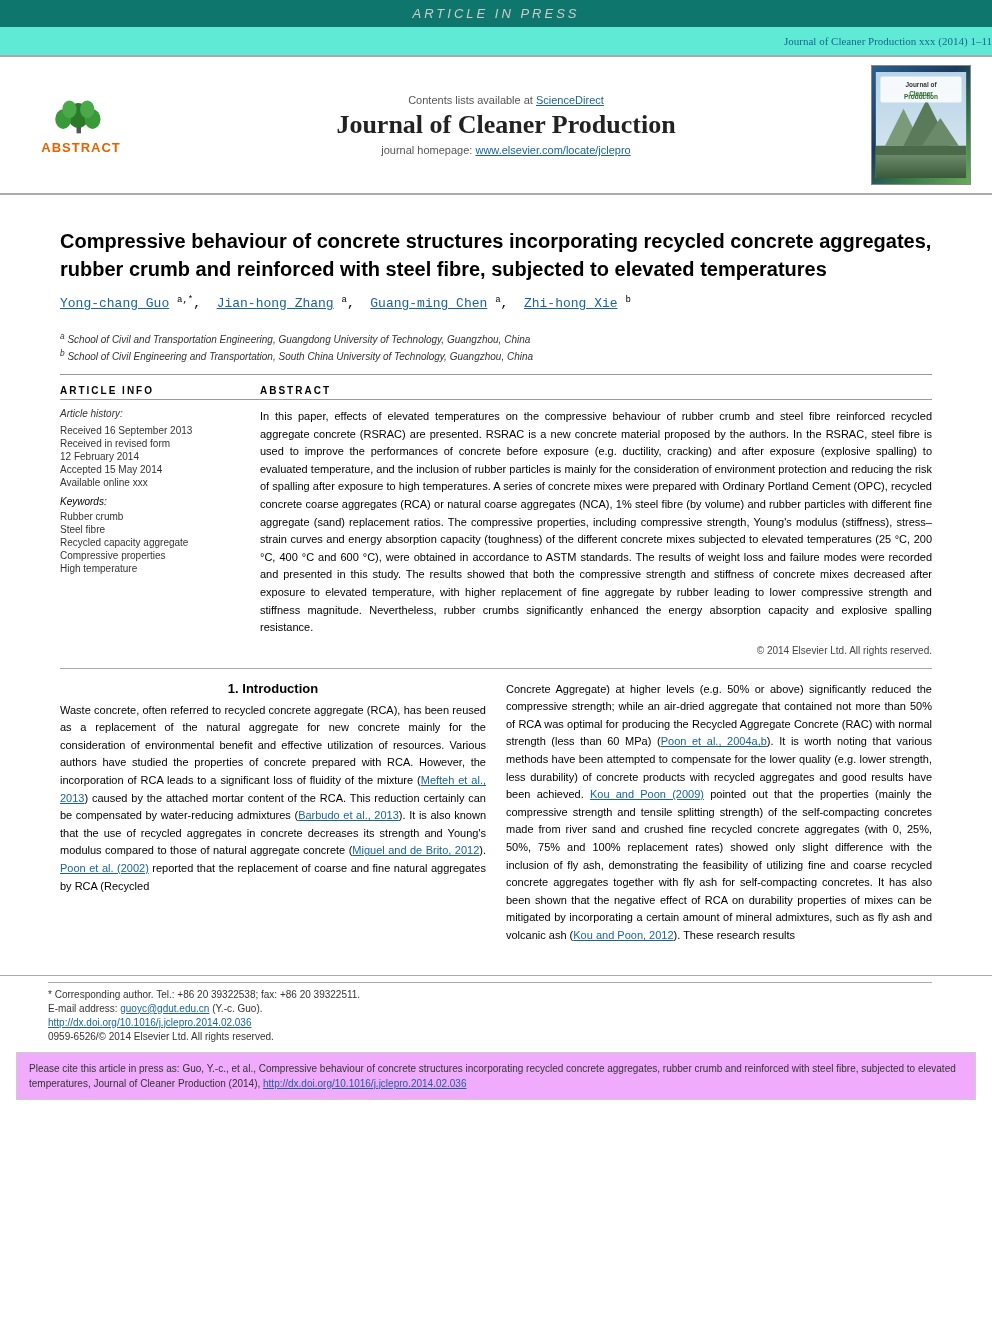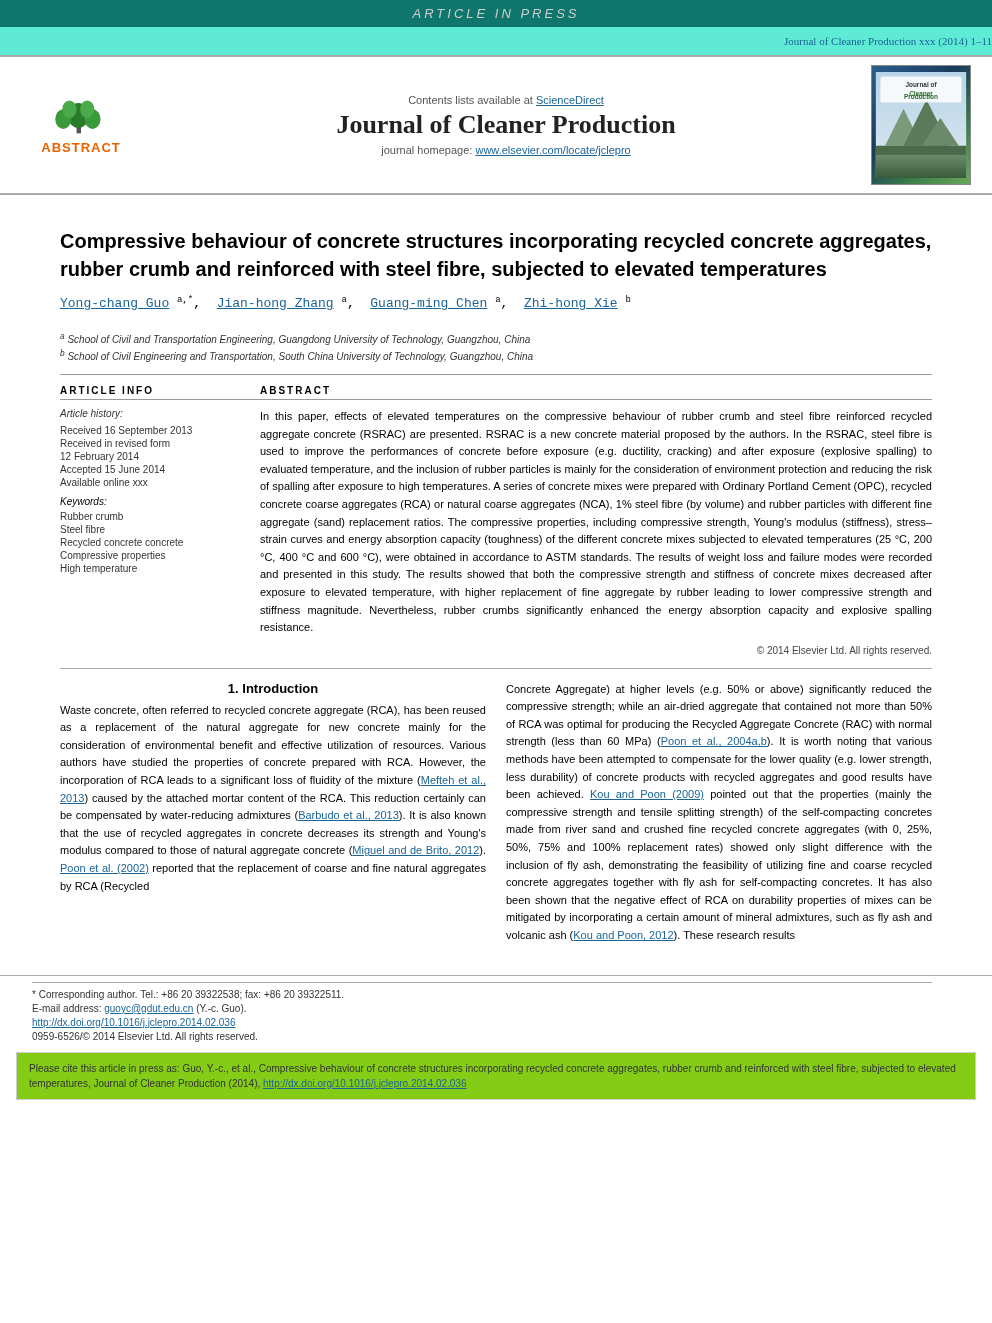--- a/index.html
+++ b/index.html
@@ -273,38 +273,38 @@
 
     .intro-text a {
       color: #1a6496;
     }
 
     
     .footnote-area {
       border-top: 1px solid #aaa;
       margin-top: 14px;
       padding-top: 6px;
-      padding-left: 32px;
+      padding-left: 48px;
       padding-right: 60px;
     }
 
     .footnote-text {
       font-size: 10px;
       font-family: Arial, sans-serif;
       color: #333;
       margin-bottom: 3px;
     }
 
     .footnote-link {
       color: #1a6496;
     }
 
     
     .citation-bar {
-      background: #84cc16;
+      background: #f0abfc;
       border: 1px solid #ccc;
       margin: 10px 16px;
       padding: 8px 12px;
       font-size: 10px;
       font-family: Arial, sans-serif;
       color: #333;
       line-height: 1.5;
     }
 
     .citation-bar a {
@@ -401,27 +401,27 @@
 
   <div class="two-col">
 
     <div class="col-left">
       <div class="section-heading">ARTICLE INFO</div>
 
       <div class="article-info-label">Article history:</div>
       <div class="article-info-item">Received 16 September 2013</div>
       <div class="article-info-item">Received in revised form</div>
       <div class="article-info-item">12 February 2014</div>
-      <div class="article-info-item">Accepted 15 June 2014</div>
+      <div class="article-info-item">Accepted 15 May 2014</div>
       <div class="article-info-item">Available online xxx</div>
 
       <div class="keywords-label">Keywords:</div>
       <div class="keyword-item">Rubber crumb</div>
       <div class="keyword-item">Steel fibre</div>
-      <div class="keyword-item">Recycled concrete concrete</div>
+      <div class="keyword-item">Recycled capacity aggregate</div>
       <div class="keyword-item">Compressive properties</div>
       <div class="keyword-item">High temperature</div>
     </div>
 
     <div class="col-right">
       <div class="section-heading">ABSTRACT</div>
       <div class="abstract-text">In this paper, effects of elevated temperatures on the compressive behaviour of rubber crumb and steel fibre reinforced recycled aggregate concrete (RSRAC) are presented. RSRAC is a new concrete material proposed by the authors. In the RSRAC, steel fibre is used to improve the performances of concrete before exposure (e.g. ductility, cracking) and after exposure (explosive spalling) to evaluated temperature, and the inclusion of rubber particles is mainly for the consideration of environment protection and reducing the risk of spalling after exposure to high temperatures. A series of concrete mixes were prepared with Ordinary Portland Cement (OPC), recycled concrete coarse aggregates (RCA) or natural coarse aggregates (NCA), 1% steel fibre (by volume) and rubber particles with different fine aggregate (sand) replacement ratios. The compressive properties, including compressive strength, Young's modulus (stiffness), stress–strain curves and energy absorption capacity (toughness) of the different concrete mixes subjected to elevated temperatures (25 °C, 200 °C, 400 °C and 600 °C), were obtained in accordance to ASTM standards. The results of weight loss and failure modes were recorded and presented in this study. The results showed that both the compressive strength and stiffness of concrete mixes decreased after exposure to elevated temperature, with higher replacement of fine aggregate by rubber leading to lower compressive strength and stiffness magnitude. Nevertheless, rubber crumbs significantly enhanced the energy absorption capacity and explosive spalling resistance.</div>
       <div class="copyright-line">© 2014 Elsevier Ltd. All rights reserved.</div>
     </div>
 

